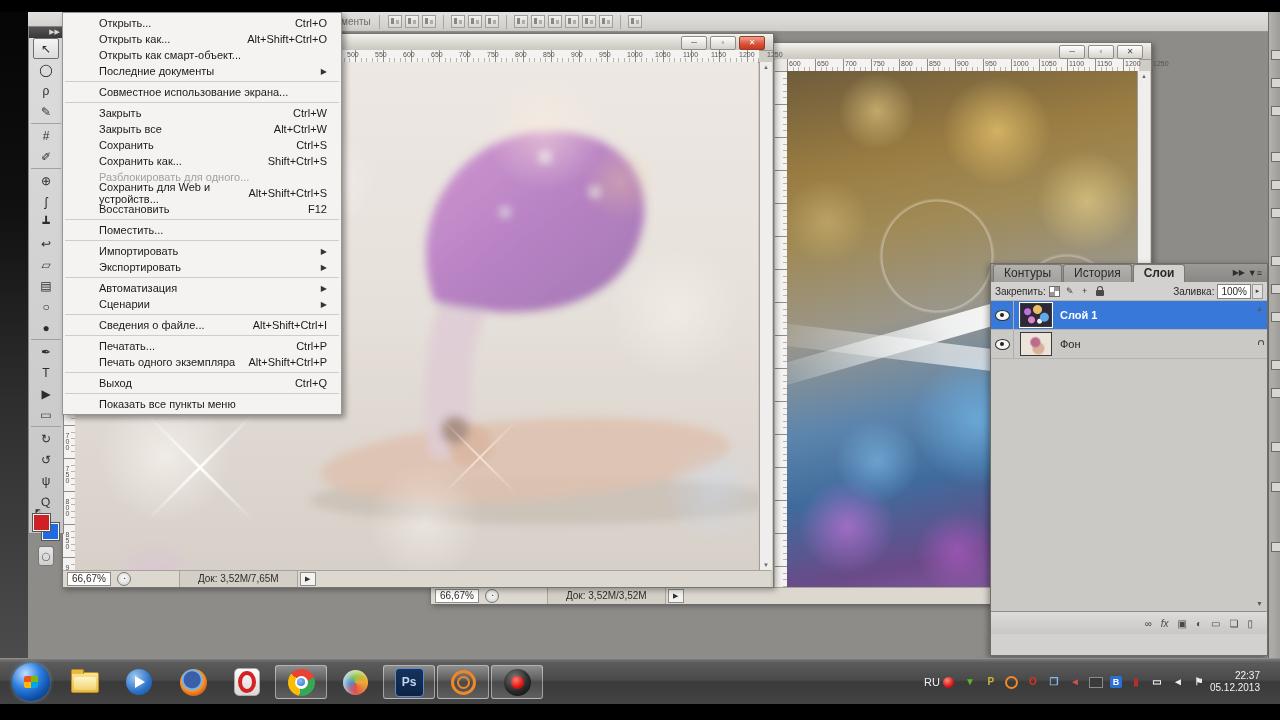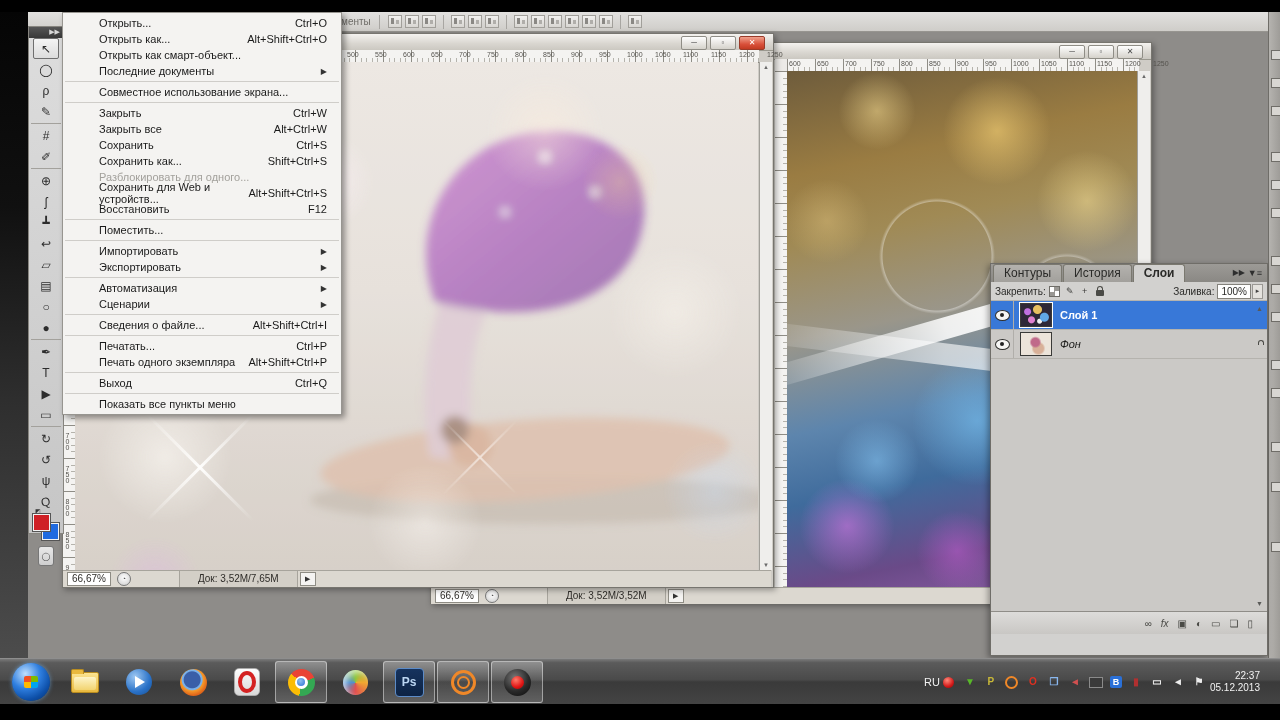--- a/index.html
+++ b/index.html
@@ -154,38 +154,38 @@
       radial-gradient(circle at 22% 35%,#c070e0 0 3px,transparent 4px),
       radial-gradient(circle at 55% 25%,#e8c060 0 4px,transparent 5px),
       radial-gradient(circle at 78% 60%,#60a8e8 0 4px,transparent 5px),
       radial-gradient(circle at 35% 72%,#e080d0 0 3px,transparent 4px),
       radial-gradient(circle at 62% 78%,#f0f0f0 0 2px,transparent 3px);}
   .thumb2{background:#ece4da;background-image:
       radial-gradient(circle at 48% 42%,#c06a8a 0 4px,transparent 6px),
       radial-gradient(circle at 58% 70%,#d8b098 0 5px,transparent 7px);}
   .layer-name{font-size:11px;color:#1e1e1c;margin-left:8px;}
   .layer-row.selected .layer-name{color:#fff;font-weight:bold;}
-  .layer-name.italic{font-style:italic;}
+  .layer-name.italic{}
   .row-lock{margin-left:auto;margin-right:10px;}
   .lp-scroll-up{position:absolute;right:4px;top:4px;font-size:7px;color:#5a5a58;}
   .lp-scroll-dn{position:absolute;right:4px;bottom:4px;font-size:7px;color:#5a5a58;}
   #lp-bottom{height:22px;border-top:1px solid #8f8d88;background:linear-gradient(#dddcda,#c9c7c4);
     display:flex;align-items:center;justify-content:flex-end;padding-right:14px;gap:9px;}
   .lpb-ico{font-size:10px;color:#4a4a46;font-style:normal;}
 
   
   #right-dock{left:1268px;top:12px;width:12px;height:646px;z-index:11;
     background:linear-gradient(90deg,#b5b3af,#9c9a96);border-left:1px solid #6f6d68;}
   .dock-ico{position:absolute;left:2px;width:8px;height:8px;border:1px solid #6f6d68;background:#d8d6d2;}
 
   
   #taskbar{left:0;top:658px;width:1280px;height:46px;z-index:30;
     background:linear-gradient(#7a7a7a,#5b5b5b 8%,#4a4a4a 45%,#3a3a3a 50%,#444 100%);
     border-top:1px solid #8e8e8e;display:flex;align-items:center;}
-  .tbtn{width:52px;height:42px;display:flex;align-items:center;justify-content:center;border-radius:3px;margin:0 1px;}
+  .tbtn{width:52px;height:34px;display:flex;align-items:center;justify-content:center;border-radius:3px;margin:0 1px;}
   .tbtn.active{background:linear-gradient(rgba(255,255,255,.32),rgba(255,255,255,.08) 50%,rgba(255,255,255,.16));
     border:1px solid rgba(255,255,255,.45);box-sizing:border-box;}
   .tbicon{position:relative;display:block;}
   .ic-start{width:38px;height:38px;border-radius:50%;
     background:radial-gradient(circle at 35% 28%,#bfe0ff,#2f7fe0 40%,#0d4fa8 70%,#072e66);
     box-shadow:0 0 4px rgba(120,190,255,.6);}
   .ic-start::before{content:'';position:absolute;left:12px;top:13px;width:14px;height:12px;border-radius:2px;
     background:conic-gradient(from 0deg at 50% 50%,#7fba00 0 25%,#00a4ef 0 50%,#ffb900 0 75%,#f25022 0);}
   .ic-explorer{width:26px;height:19px;border-radius:2px;background:linear-gradient(#fbe491,#e9b93e);border:1px solid #b88c20;}
   .ic-explorer::before{content:'';position:absolute;left:-1px;top:-4px;width:11px;height:4px;border-radius:2px 2px 0 0;

